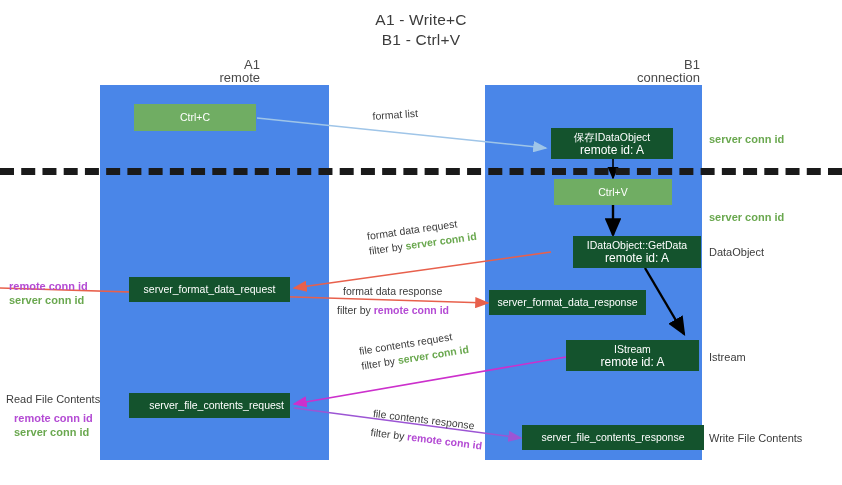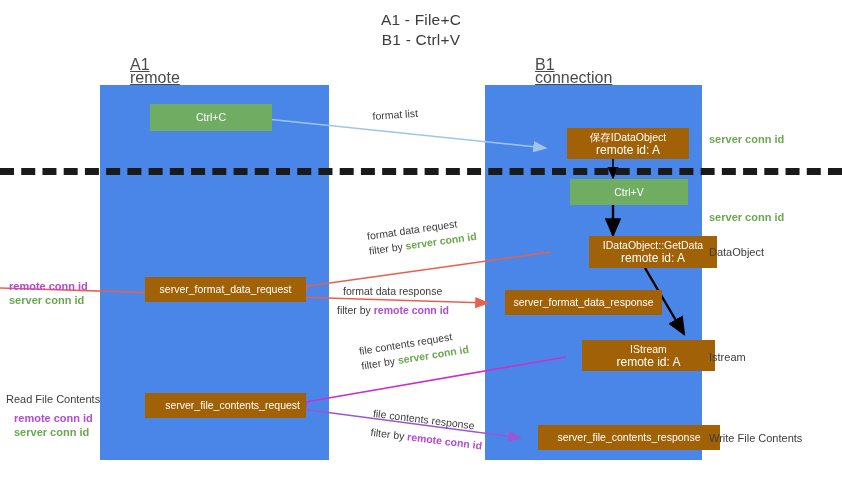--- a/index.html
+++ b/index.html
@@ -29,25 +29,24 @@
     text-align: center;
     font-size: 15.5px;
     color: #3c3c3c;
     line-height: 20px;
     letter-spacing: 0.2px;
   }
   #title div { white-space: nowrap; }
 
   
   .col-header {
-    text-align: left;
-    font-size: 16px;
+    text-align: right;
+    font-size: 13px;
     color: #4a4a4a;
     line-height: 13px;
-    text-decoration: underline;
   }
   #hdr-a1 { left: 130px; top: 58px; width: 130px; }
   #hdr-b1 { left: 535px; top: 58px; width: 165px; }
 
   
   .band {
     background: #4a86e8;
     top: 85px;
     height: 375px;
   }
@@ -60,25 +59,24 @@
     display: flex;
     flex-direction: column;
     align-items: center;
     justify-content: center;
     color: #ffffff;
     font-size: 10.5px;
     line-height: 13px;
     text-align: center;
     padding: 2px 6px;
     white-space: nowrap;
-    margin-left: 16px;
   }
   .node.green { background: #6aa84f; background: #70ad63; }
   .node.orange { background: #fbb03b; background: #f9b council; }
-  .node.orange { background: #a16207; }
+  .node.orange { background: #14532d; }
   .node .l2 { font-size: 12px; }
 
   
   .lbl {
     font-size: 11px;
     line-height: 14px;
     white-space: nowrap;
   }
   .lbl.green  { color: #6aa84f; font-weight: bold; }
   .lbl.purple { color: #b44bd4; font-weight: bold; }
@@ -110,21 +108,21 @@
     overflow: visible;
     pointer-events: none;
   }
 </style>
 </head>
 <body>
 
 <div id="stage">
 
   <div id="title" class="abs">
-    <div>A1 - File+C</div>
+    <div>A1 - Write+C</div>
     <div>B1 - Ctrl+V</div>
   </div>
 
   <div id="hdr-a1" class="abs col-header">
     <div>A1</div>
     <div>remote</div>
   </div>
   <div id="hdr-b1" class="abs col-header">
     <div>B1</div>
     <div>connection</div>

